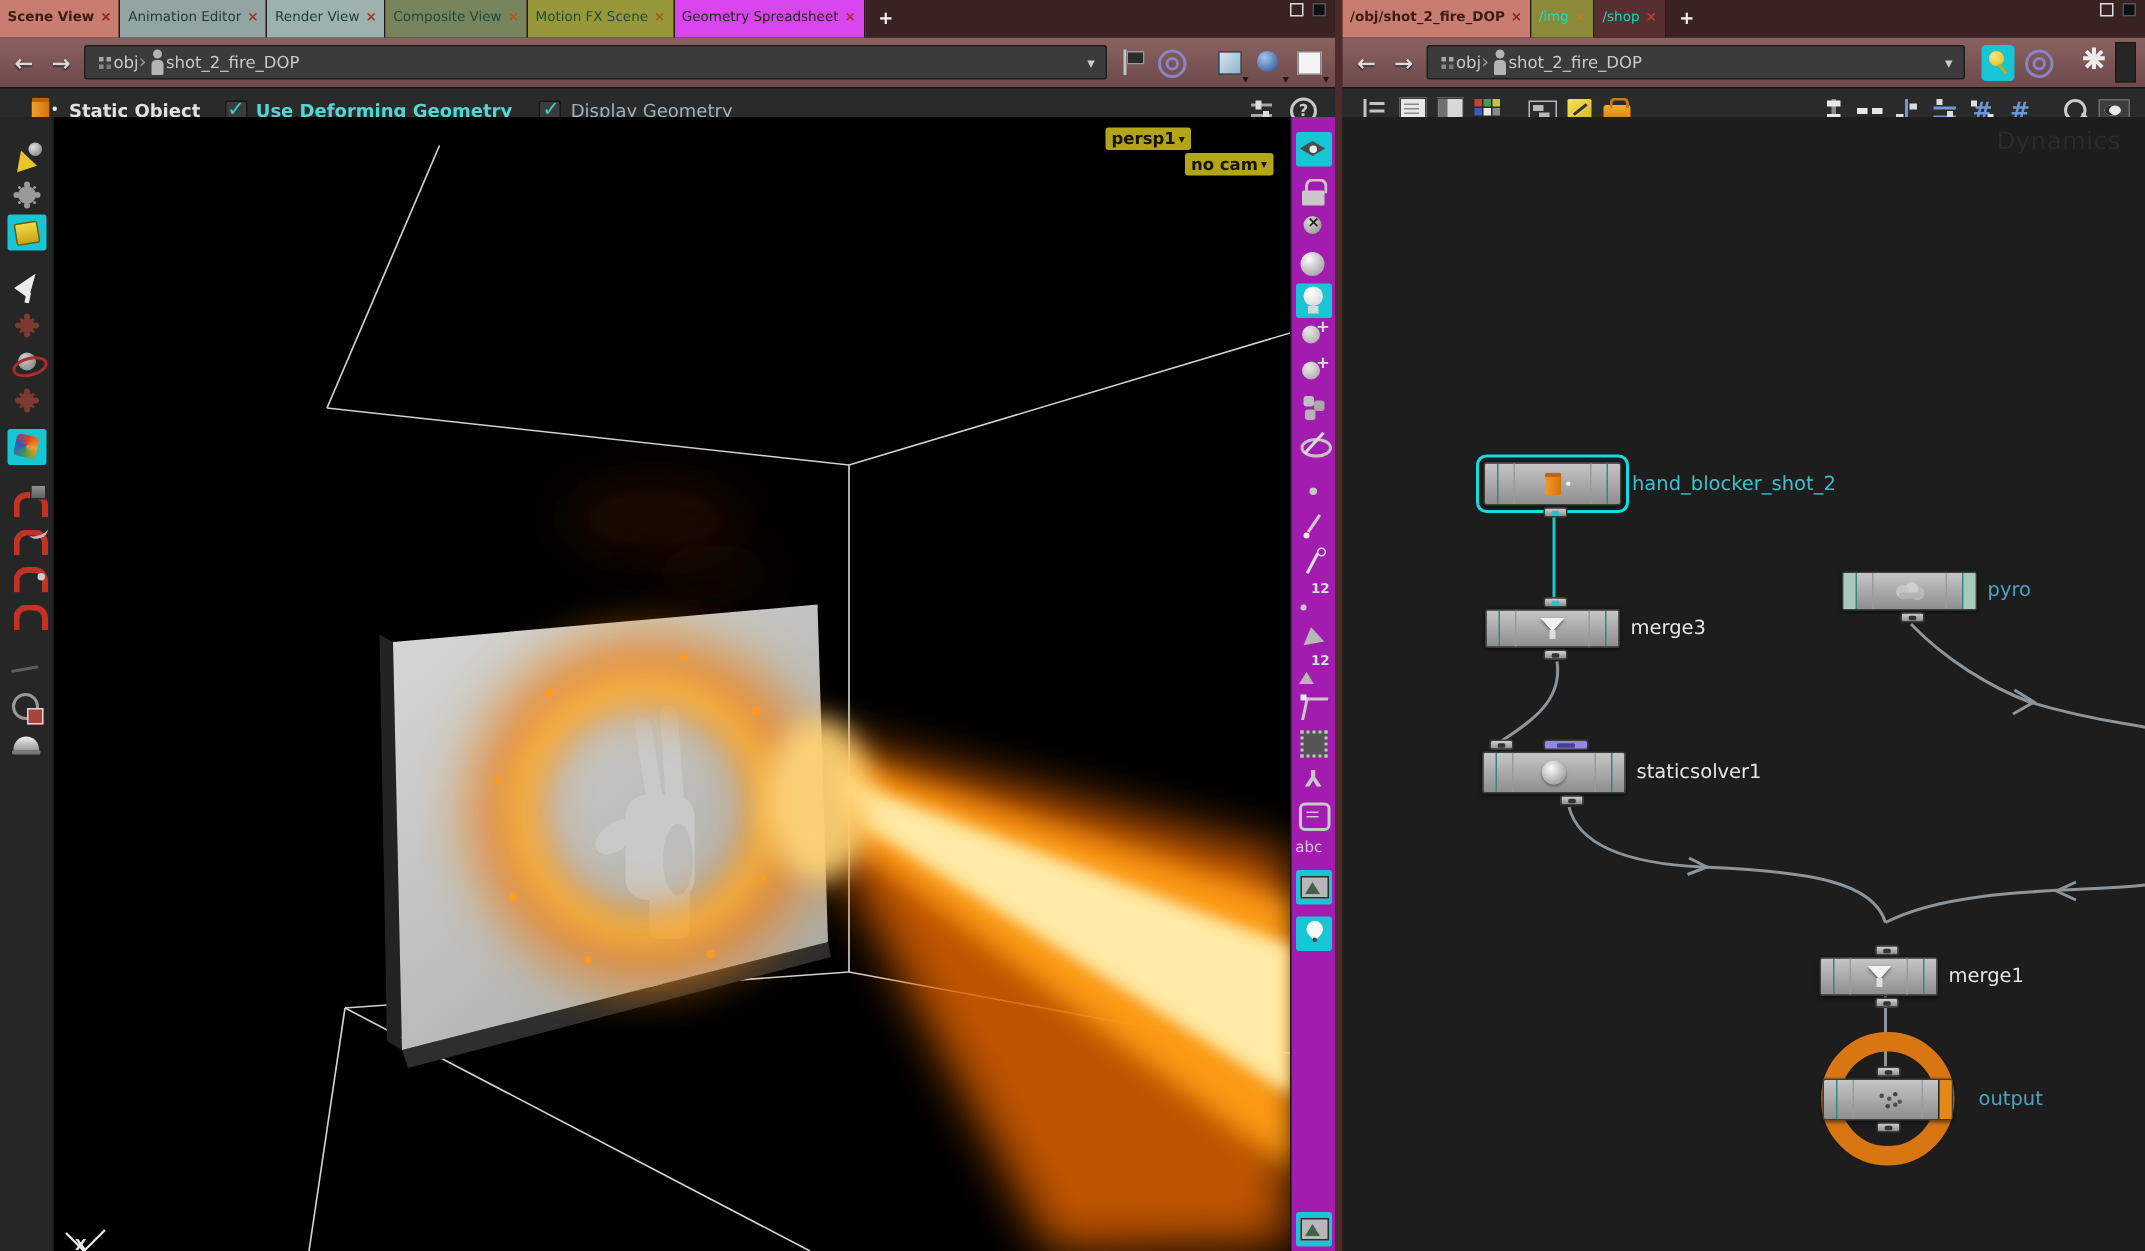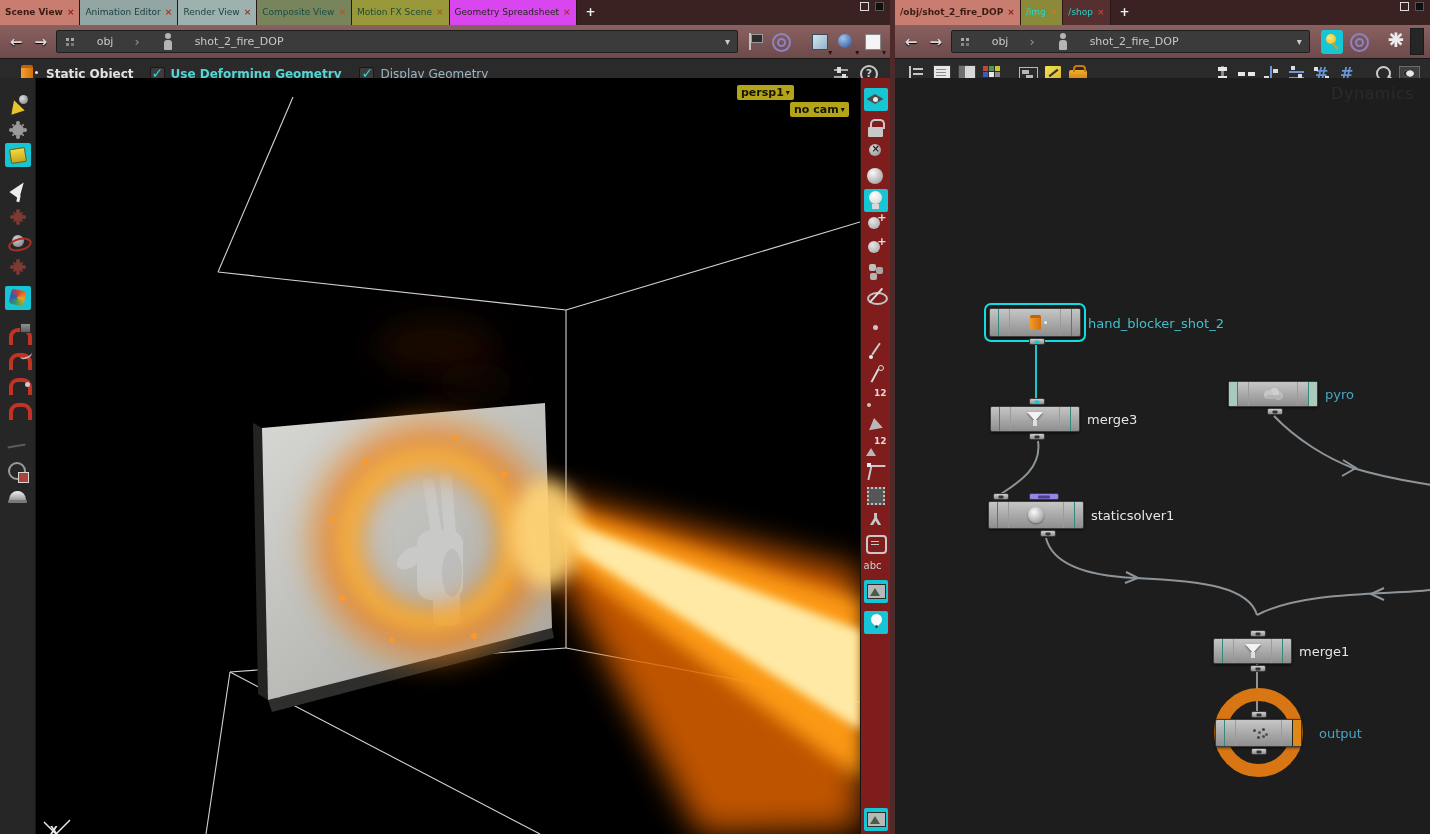--- a/index.html
+++ b/index.html
@@ -21,21 +21,21 @@
 .c-gray{background:#d946ef;color:#26261f}.c-gray .x{color:#a83220}
 .c-darkimg{background:#8a8a38;color:#27d8c6}.c-darkimg .x{color:#d07818}
 .c-darkshop{background:#563030;color:#2ad0c4}.c-darkshop .x{color:#c04030}
 .newtab{color:#f2f2f2;font-weight:bold;font-size:12px;padding:0 9px;display:flex;align-items:center}
 .winctl{position:absolute;right:6px;top:2px;display:flex;gap:6px}
 .wc1{width:9px;height:9px;border:1px solid #dcdcdc}
 .wc2{width:9px;height:9px;background:#101010;border:1px solid #555}
 
 .pathbar{height:33px;background:linear-gradient(#8a6161,#6e4a4a);display:flex;align-items:center;padding:0 6px;gap:5px}
 .navarrow{width:20px;text-align:center;font-size:15px;font-weight:bold;color:#dadada;text-shadow:0 1px 1px #000}
-.pathfield{height:23px;background:#3b3b3b;border:1px solid #1e1e1e;border-radius:2px;display:flex;align-items:center;gap:21px;padding:0 7px;color:#c8c8c8;font-size:11px}
+.pathfield{height:23px;background:#3b3b3b;border:1px solid #1e1e1e;border-radius:2px;display:flex;align-items:center;gap:0;padding:0 7px;color:#c8c8c8;font-size:11px}
 .pf-sep::before{content:"\203A";color:#9a9a9a;font-size:13px}
 .pf-caret{margin-left:auto}.pf-caret::before{content:"\25BE";color:#cccccc;font-size:10px}
 .g-grid{width:12px;height:12px;position:relative}
 .g-grid::before{content:"";position:absolute;left:2px;top:2px;width:3px;height:3px;background:#a8a8a8;box-shadow:5px 0 0 #a8a8a8,0 5px 0 #8a8a8a,5px 5px 0 #787878}
 .g-person{width:13px;height:20px;position:relative}
 .g-person::before{content:"";position:absolute;left:4px;top:1px;width:6px;height:6px;border-radius:50%;background:#b4b4b4}
 .g-person::after{content:"";position:absolute;left:3px;top:8px;width:8px;height:10px;border-radius:3px 3px 1px 1px;background:#b4b4b4}
 .pico{width:22px;height:24px;position:relative}
 .p-flag::before{content:"";position:absolute;left:6px;top:3px;width:2px;height:17px;background:#c4c4c4}
 .p-flag::after{content:"";position:absolute;left:8px;top:4px;width:10px;height:7px;background:#2c2c2c;border:1px solid #999}
@@ -61,21 +61,21 @@
 .cb::before{content:"\2713";position:absolute;left:1px;top:-3px;font-size:14px;font-weight:bold;color:#38d2d2}
 .cb-lbl1{color:#54d6d6;font-weight:bold;margin-left:6px}
 .cb-lbl2{color:#9db4c2;margin-left:6px}
 .i-sliders{width:22px;height:22px;position:relative}
 .i-sliders::before{content:"";position:absolute;left:4px;top:6px;width:14px;height:2px;background:#a8a8a8;box-shadow:0 7px 0 #a8a8a8}
 .i-sliders::after{content:"";position:absolute;left:7px;top:4px;width:4px;height:6px;background:#dcdcdc;box-shadow:5px 7px 0 #dcdcdc}
 .i-help{width:18px;height:18px;border:2px solid #c8c8c8;border-radius:50%;text-align:center;line-height:14px;font-size:11px;font-weight:bold;color:#c8c8c8}
 
 #vp-shelf{position:absolute;left:0;top:78px;width:36px;height:756px;background:#262626;border-right:1px solid #151515;padding-top:14px}
 #viewport{position:absolute;left:36px;top:78px;width:824px;height:756px;background:#000;overflow:hidden}
-#vp-right{position:absolute;left:860px;top:78px;width:30px;height:756px;background:#7f1d1d;border-left:1px solid #151515;padding-top:9px}
+#vp-right{position:absolute;left:860px;top:78px;width:30px;height:756px;background:#a21caf;border-left:1px solid #151515;padding-top:9px}
 .vpbadge{position:absolute;height:15px;background:#b4a41a;color:#141400;font-size:11px;font-weight:bold;border-radius:2px;display:flex;align-items:center;padding:0 4px;line-height:15px}
 .vpbadge::after{content:"\25BE";font-size:8px;margin-left:2px}
 #axis-x{position:absolute;left:14px;bottom:-2px;color:#e8e8e8;font-size:10px;font-weight:bold}
 
 .slot{width:26px;height:24px;margin:1px auto;position:relative}
 .rslot{width:24px;height:23px;margin:1px auto;position:relative}
 .sdiv{height:11px}
 .hl{background:#17c6d4;border-radius:2px}
 
 .i-cone::before{content:"";position:absolute;left:4px;top:7px;border-left:7px solid transparent;border-right:7px solid transparent;border-bottom:13px solid #e8c428;transform:rotate(-18deg)}

